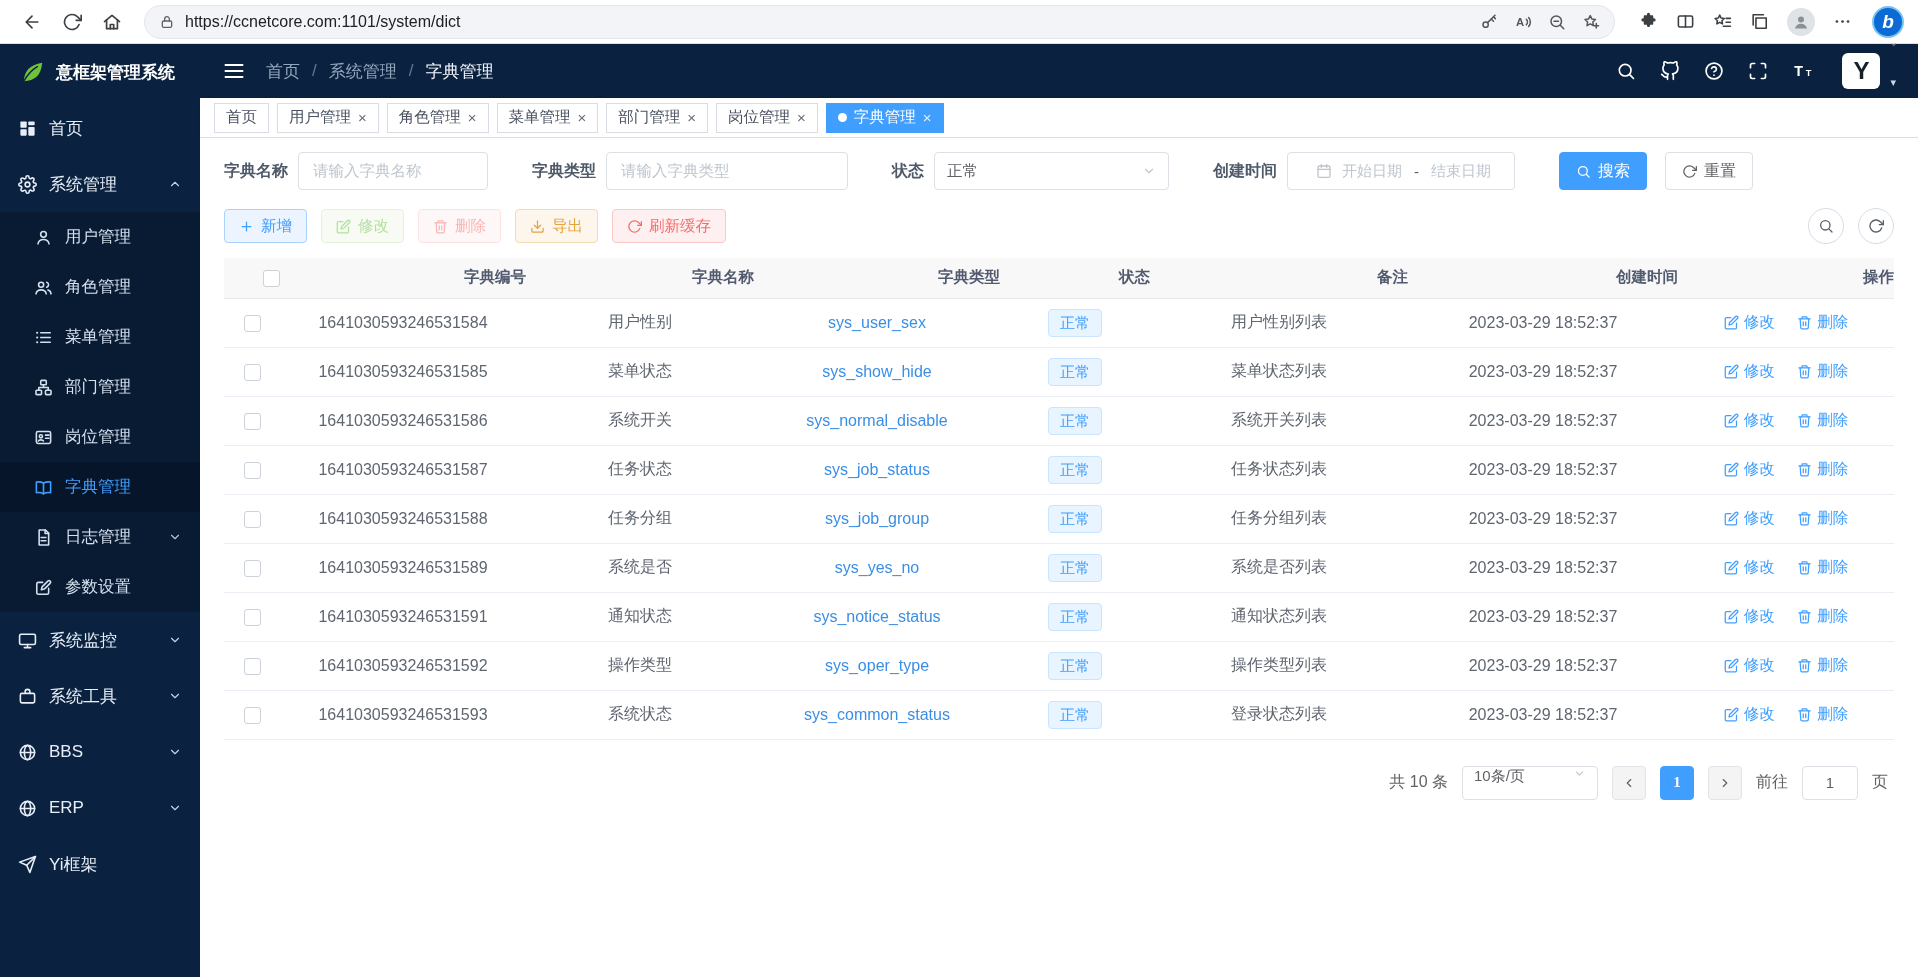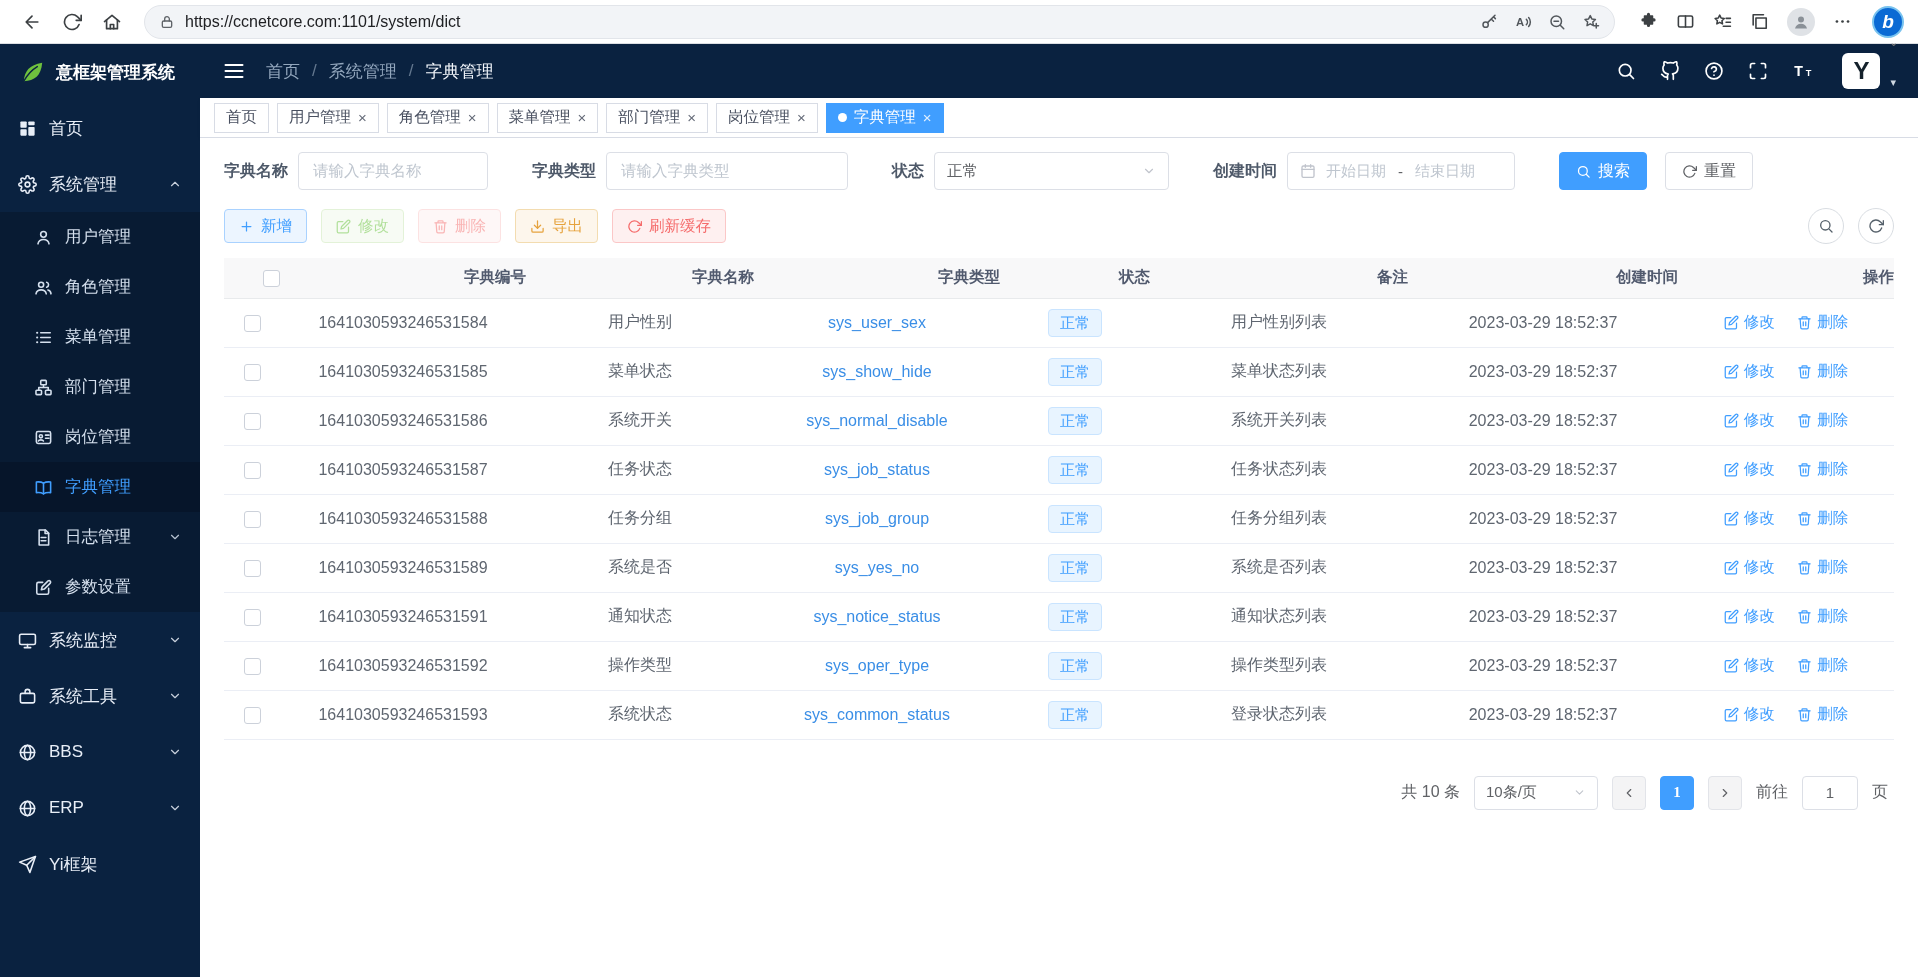--- a/index.html
+++ b/index.html
@@ -61,21 +61,21 @@
   .content{flex:1;padding:14px 24px 0;overflow:hidden;background:#fff}
 
   .filters{display:flex;align-items:center;margin-bottom:18px}
   .f-group{display:flex;align-items:center;margin-right:44px}
   .f-label{font-size:16px;font-weight:700;color:#4e5969;margin-right:10px;white-space:nowrap}
   .f-input{height:38px;border:1px solid #dcdfe6;border-radius:4px;padding:0 14px;font-size:15.5px;color:#606266;background:#fff}
   .f-input::placeholder{color:#bfc6cf}
   .w190{width:190px}.w240{width:242px}
   .f-select{width:235px;height:38px;border:1px solid #dcdfe6;border-radius:4px;display:flex;align-items:center;justify-content:space-between;padding:0 12px;background:#fff;color:#606266;font-size:15.5px;cursor:pointer}
   .f-select .chev{width:14px;height:14px;color:#c0c4cc}
-  .f-daterange{width:228px;height:38px;border:1px solid #dcdfe6;border-radius:4px;display:flex;align-items:center;gap:10px;padding:0 12px;background:#fff;cursor:pointer}
+  .f-daterange{width:228px;height:38px;border:1px solid #dcdfe6;border-radius:4px;display:flex;align-items:center;gap:10px;padding:0 28px;background:#fff;cursor:pointer}
   .f-daterange .cal{width:16px;height:16px;color:#c0c4cc;flex-shrink:0}
   .dr-ph{color:#bfc6cf;font-size:15px;white-space:nowrap}
   .dr-sep{color:#606266;font-size:15px;padding:0 2px}
   .btn-search{height:38px;background:#409eff;color:#fff;border:1px solid #409eff;border-radius:4px;padding:0 16px;font-size:16px;display:inline-flex;align-items:center;gap:7px}
   .btn-reset{height:38px;background:#fff;border:1px solid #dcdfe6;color:#606266;border-radius:4px;padding:0 16px;font-size:16px;display:inline-flex;align-items:center;gap:7px;margin-left:18px}
   .s16{width:15px;height:15px}
 
   .toolbar{display:flex;align-items:center;gap:14px;margin-bottom:14px}
   .btn{height:34px;border-radius:4px;padding:0 14px;font-size:15.5px;display:inline-flex;align-items:center;gap:7px;border:1px solid}
   .btn svg{width:15px;height:15px}
@@ -90,22 +90,22 @@
 
   table.dict-table{width:100%;border-collapse:collapse;table-layout:fixed;font-size:16px;color:#5f6670}
   .dict-table thead th{background:#f8f8f9;color:#515a6e;font-weight:700;height:40px;font-size:15.5px;border-bottom:1px solid #e8eaec;text-align:right}
   .dict-table td{height:49px;text-align:center;border-bottom:1px solid #ebeef5;white-space:nowrap;overflow:hidden;text-overflow:ellipsis;padding:0 6px}
   .checkbox{width:17px;height:17px;border:1px solid #ccd1da;border-radius:3px;background:#fff;display:inline-block;vertical-align:middle;cursor:pointer}
   .type-link{color:#3a8ee6;cursor:pointer;text-decoration:none}
   .tag{display:inline-block;height:28px;line-height:26px;padding:0 11px;background:#e8f4ff;border:1px solid #c9e4ff;color:#409eff;border-radius:4px;font-size:15px}
   .op{color:#409eff;cursor:pointer;display:inline-flex;align-items:center;gap:5px;margin:0 9px;font-size:15.5px;text-decoration:none}
   .op svg{width:15px;height:15px}
 
-  .pagination{display:flex;align-items:center;justify-content:flex-end;gap:14px;margin-top:36px;font-size:16px;color:#606266;padding-right:6px}
-  .psize{width:124px;height:34px;border:1px solid #dcdfe6;border-radius:4px;display:flex;align-items:center;justify-content:space-between;padding:0 11px;color:#606266;font-size:15px;cursor:pointer;background:#fff}
+  .pagination{display:flex;align-items:center;justify-content:flex-end;gap:14px;margin-top:26px;font-size:16px;color:#606266;padding-right:6px}
+  .psize{width:136px;height:34px;border:1px solid #dcdfe6;border-radius:4px;display:flex;justify-content:space-between;padding:0 11px;color:#606266;font-size:15px;cursor:pointer;background:#fff}
   .psize .chev{width:13px;height:13px;color:#c0c4cc}
   .pager{min-width:34px;height:34px;border:1px solid #e2e4e9;background:#f4f4f5;border-radius:4px;color:#606266;display:flex;align-items:center;justify-content:center;font-size:15px}
   .pager svg{width:14px;height:14px}
   .pager.active{background:#409eff;border-color:#409eff;color:#fff;font-weight:700}
   .goto-input{width:56px;height:34px;border:1px solid #dcdfe6;border-radius:4px;text-align:center;font-size:15px;color:#606266}
 </style>
 </head>
 <body>
 
 <svg width="0" height="0" style="position:absolute" aria-hidden="true">

